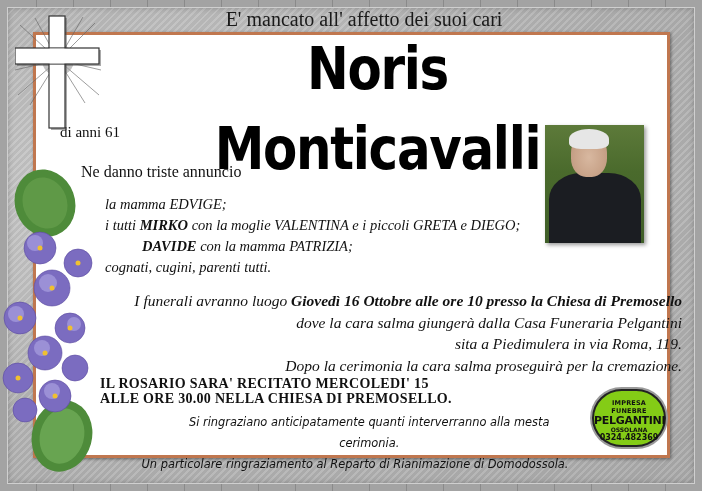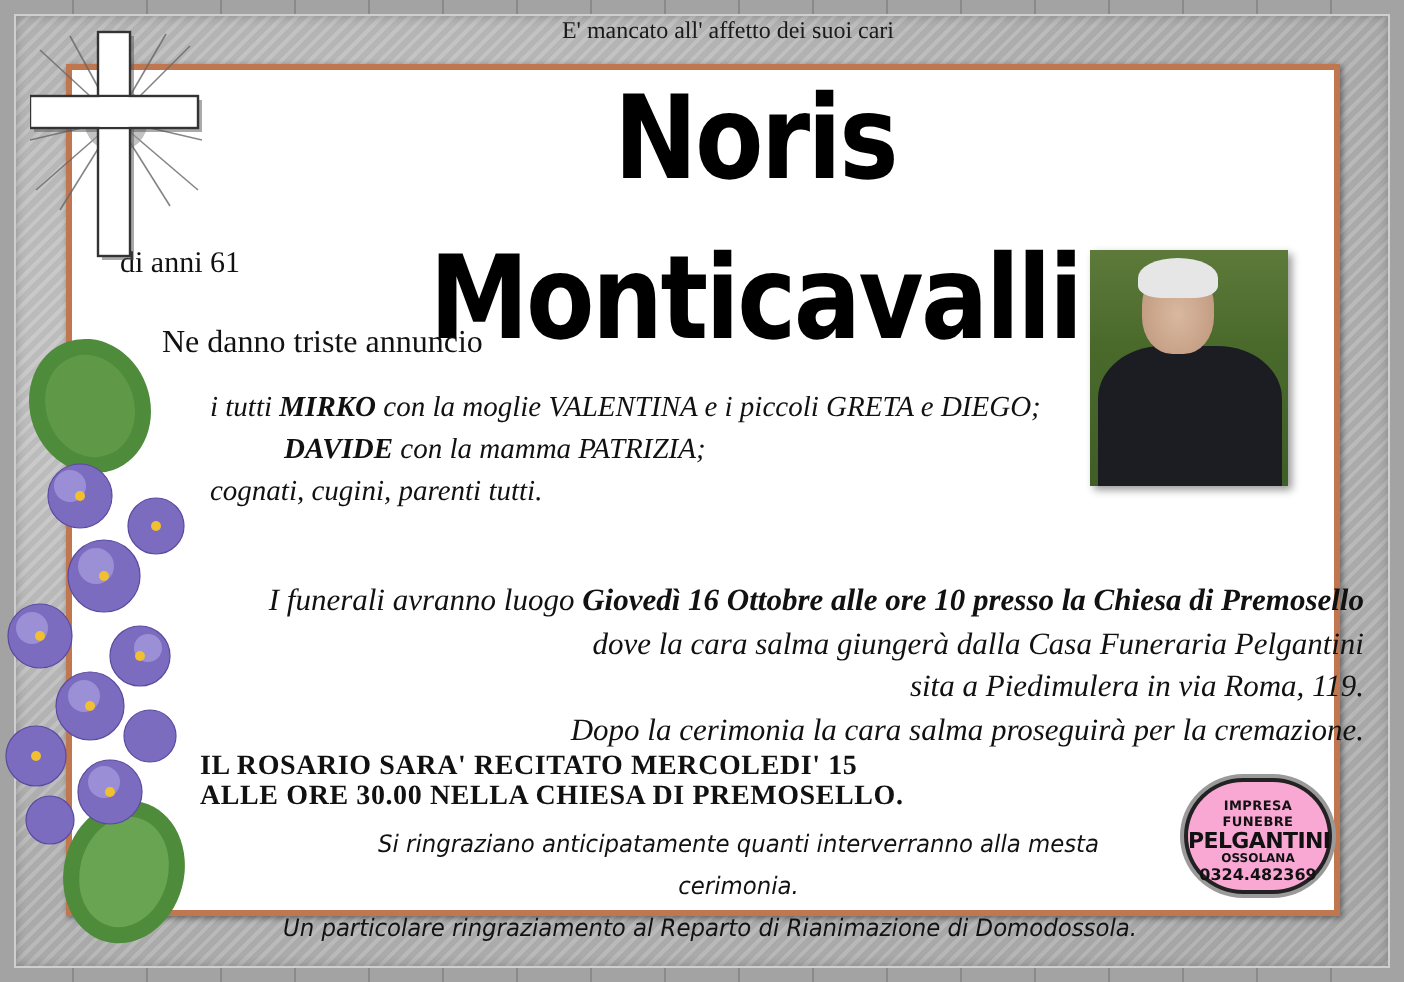--- a/index.html
+++ b/index.html
@@ -27,21 +27,21 @@
   }
   .paper {
     position: absolute;
     left: 33px; top: 32px; width: 637px; height: 426px;
     background: #fff;
     border: 3px solid #c0774f;
     box-shadow: 1px 1px 3px rgba(0,0,0,0.45);
   }
   .header-top {
     position: absolute; left: 0; width: 692px; top: 8px;
-    text-align: center; font-size: 12px; color: #1a1a1a;
+    text-align: center; font-size: 20px; color: #1a1a1a;
     padding-left: 36px;
   }
   .name {
     position: absolute; left: 105px; top: 29px; width: 545px;
     text-align: center;
     font-family: "DejaVu Sans", sans-serif;
     font-weight: bold; font-size: 58px; letter-spacing: -1.5px;
     transform: scaleX(0.86); transform-origin: center;
     line-height: 80px; color: #000;
   }
@@ -92,21 +92,21 @@
     position: absolute; left: 120px; top: 412px; width: 470px;
     text-align: center;
     font-family: "DejaVu Sans", sans-serif; font-style: italic;
     font-size: 12px; line-height: 21px;
     transform: scaleX(0.95);
   }
   .thanks .l1 { padding-left: 30px; }
   .logo {
     position: absolute; left: 592px; top: 389px; width: 74px; height: 58px;
     border-radius: 40% / 50%;
-    background: #f9a8d4;
+    background: #84cc16;
     border: 2px solid #222;
     text-align: center;
     font-family: "DejaVu Sans", sans-serif;
     box-shadow: 0 0 0 2px #9a9a9a;
   }
   .logo .l-top { font-size: 6.5px; font-weight: bold; margin-top: 8px; letter-spacing: 0.2px; }
   .logo .l-name { font-size: 11px; font-weight: bold; line-height: 11px; letter-spacing: -0.3px; }
   .logo .l-sub { font-size: 6px; font-weight: bold; }
   .logo .l-phone { font-size: 8px; font-weight: bold; }
   .cross {
@@ -189,20 +189,21 @@
     <circle cx="70" cy="160" r="2.5"></circle>
       <circle cx="45" cy="185" r="2.5"></circle>
     <circle cx="18" cy="210" r="2.5"></circle>
       <circle cx="55" cy="228" r="2.5"></circle>
   </g>
 </svg>
 
 <div class="announce">Ne danno triste annuncio</div>
 
 <div class="family">
+  <div><span>la mamma EDVIGE;</span></div>
   <div><span>i tutti </span><b>MIRKO</b><span> con la moglie VALENTINA e i piccoli GRETA e DIEGO;</span></div>
   <div class="indent"><b>DAVIDE</b><span> con la mamma PATRIZIA;</span></div>
   <div><span>cognati, cugini, parenti tutti.</span></div>
 </div>
 
 <div class="funeral">
   <div><span>I funerali avranno luogo </span><b>Giovedì 16 Ottobre alle ore 10 presso la Chiesa di Premosello</b></div>
   <div>dove la cara salma giungerà dalla Casa Funeraria Pelgantini</div>
   <div>sita a Piedimulera in via Roma, 119.</div>
   <div>Dopo la cerimonia la cara salma proseguirà per la cremazione.</div>

